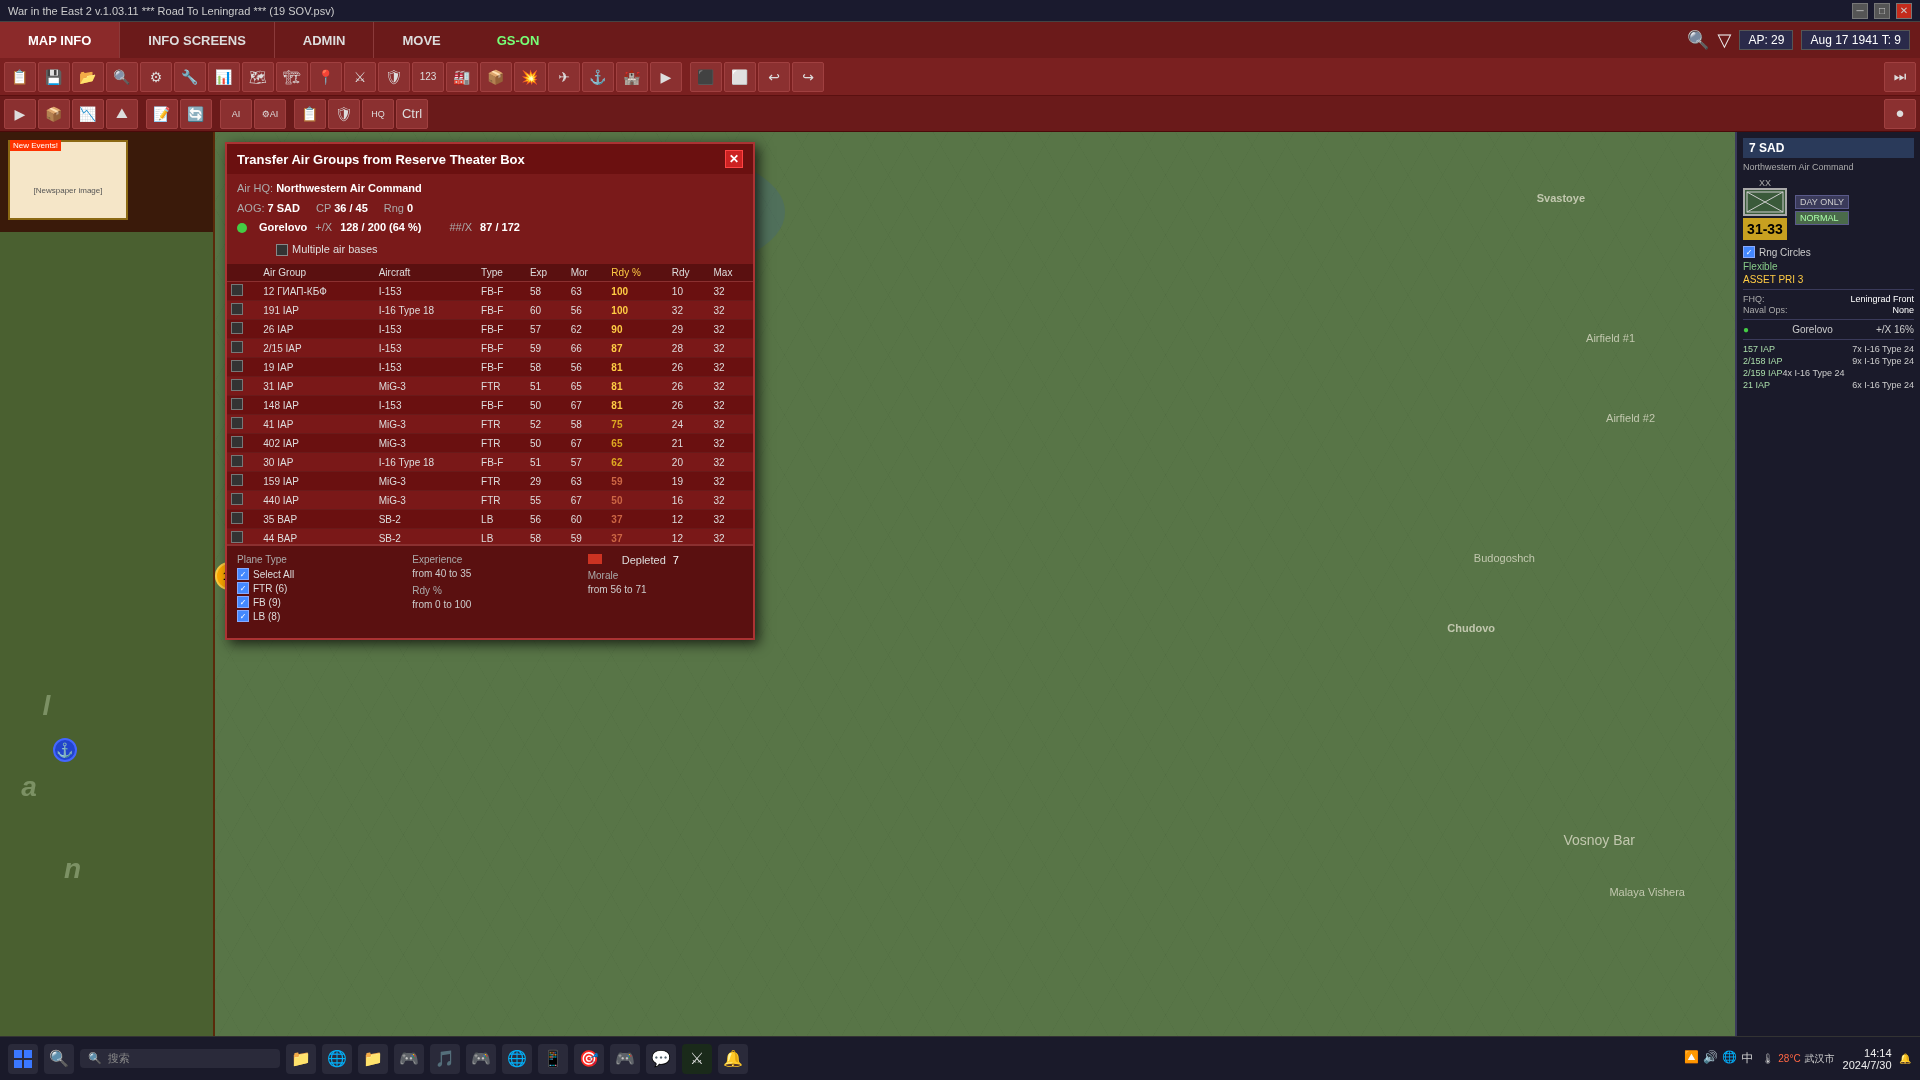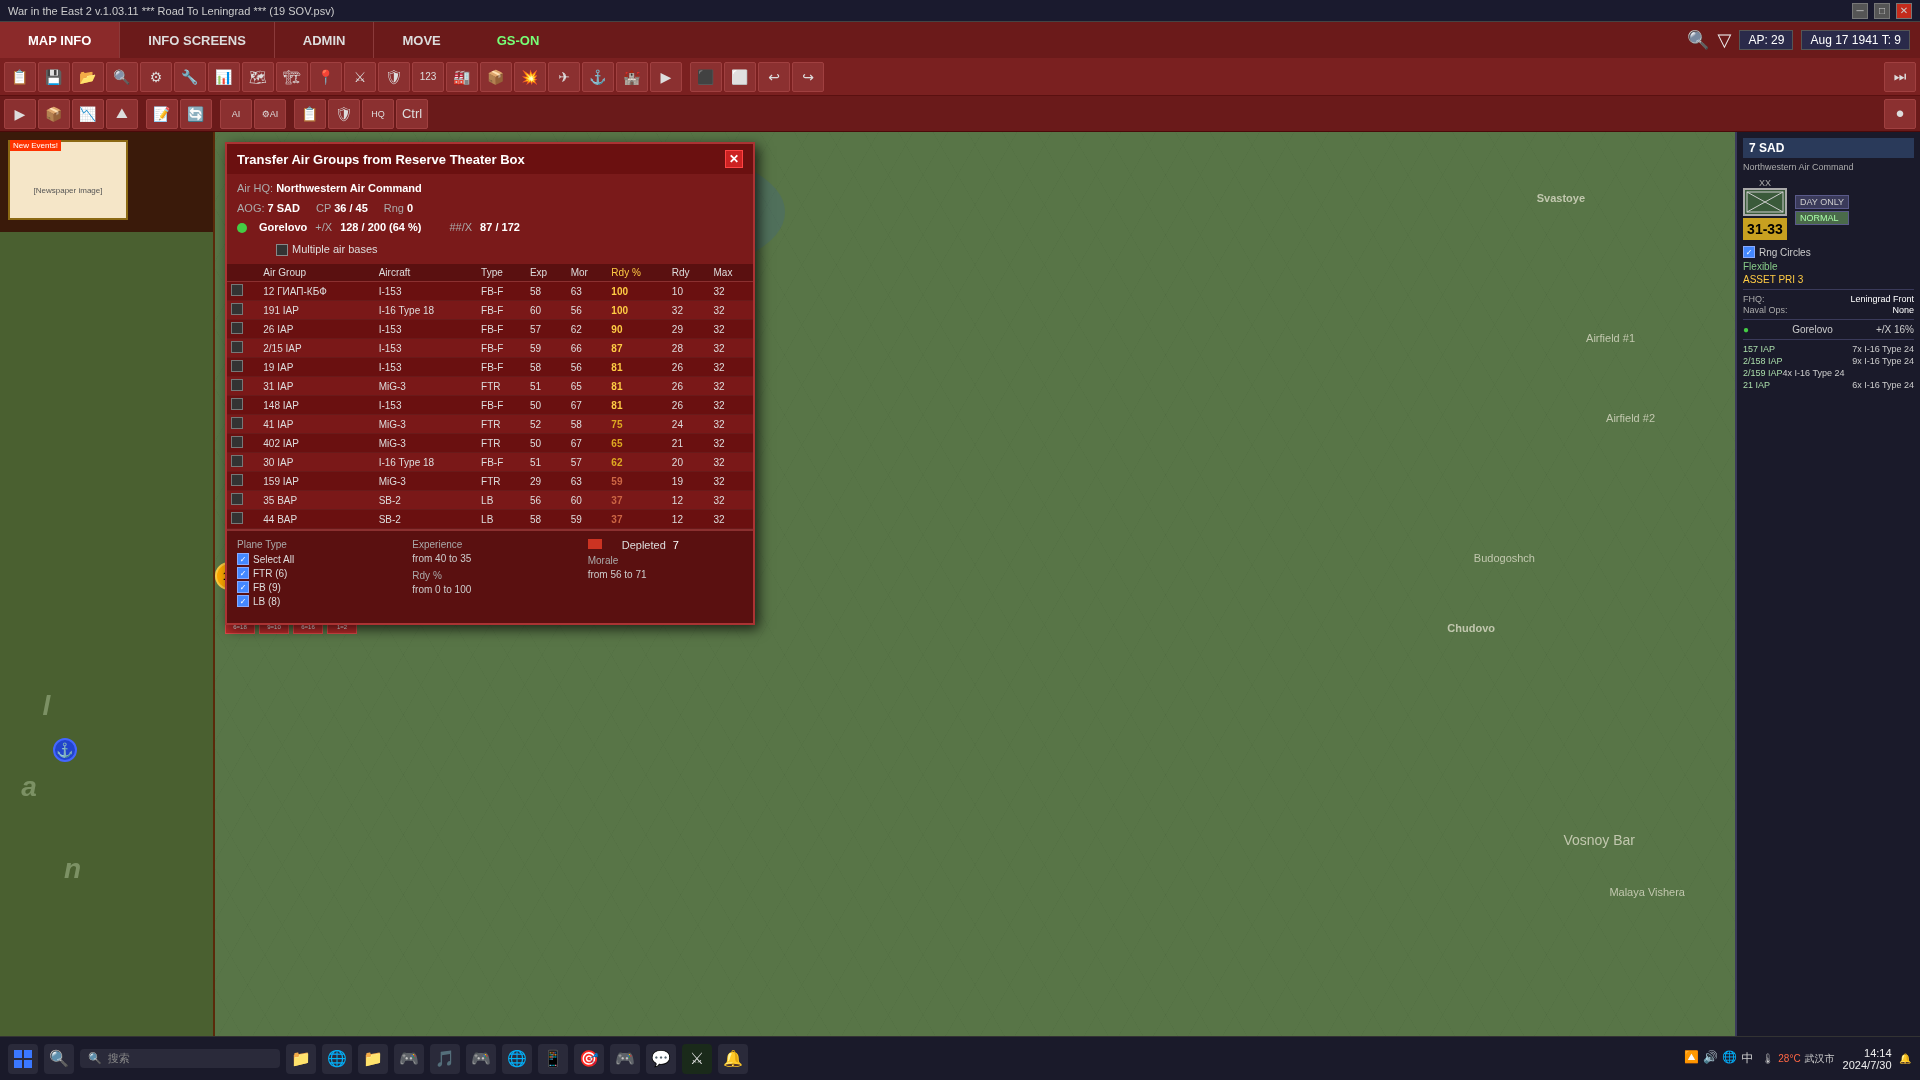--- a/index.html
+++ b/index.html
@@ -689,20 +689,31 @@
   </tr>
                 <tr>
     <td><div class="row-cb"></div></td>
     <td>159 IAP</td>
     <td>MiG-3</td>
     <td>FTR</td>
     <td>29</td>
     <td>63</td>
     <td style="color:#cc6644;font-weight:bold;">59</td>
     <td>19</td>
+    <td>32</td>
+  </tr>
+                <tr>
+    <td><div class="row-cb"></div></td>
+    <td>440 IAP</td>
+    <td>MiG-3</td>
+    <td>FTR</td>
+    <td>55</td>
+    <td>67</td>
+    <td style="color:#cc6644;font-weight:bold;">50</td>
+    <td>16</td>
     <td>32</td>
   </tr>
                 <tr>
     <td><div class="row-cb"></div></td>
     <td>35 BAP</td>
     <td>SB-2</td>
     <td>LB</td>
     <td>56</td>
     <td>60</td>
     <td style="color:#cc6644;font-weight:bold;">37</td>

